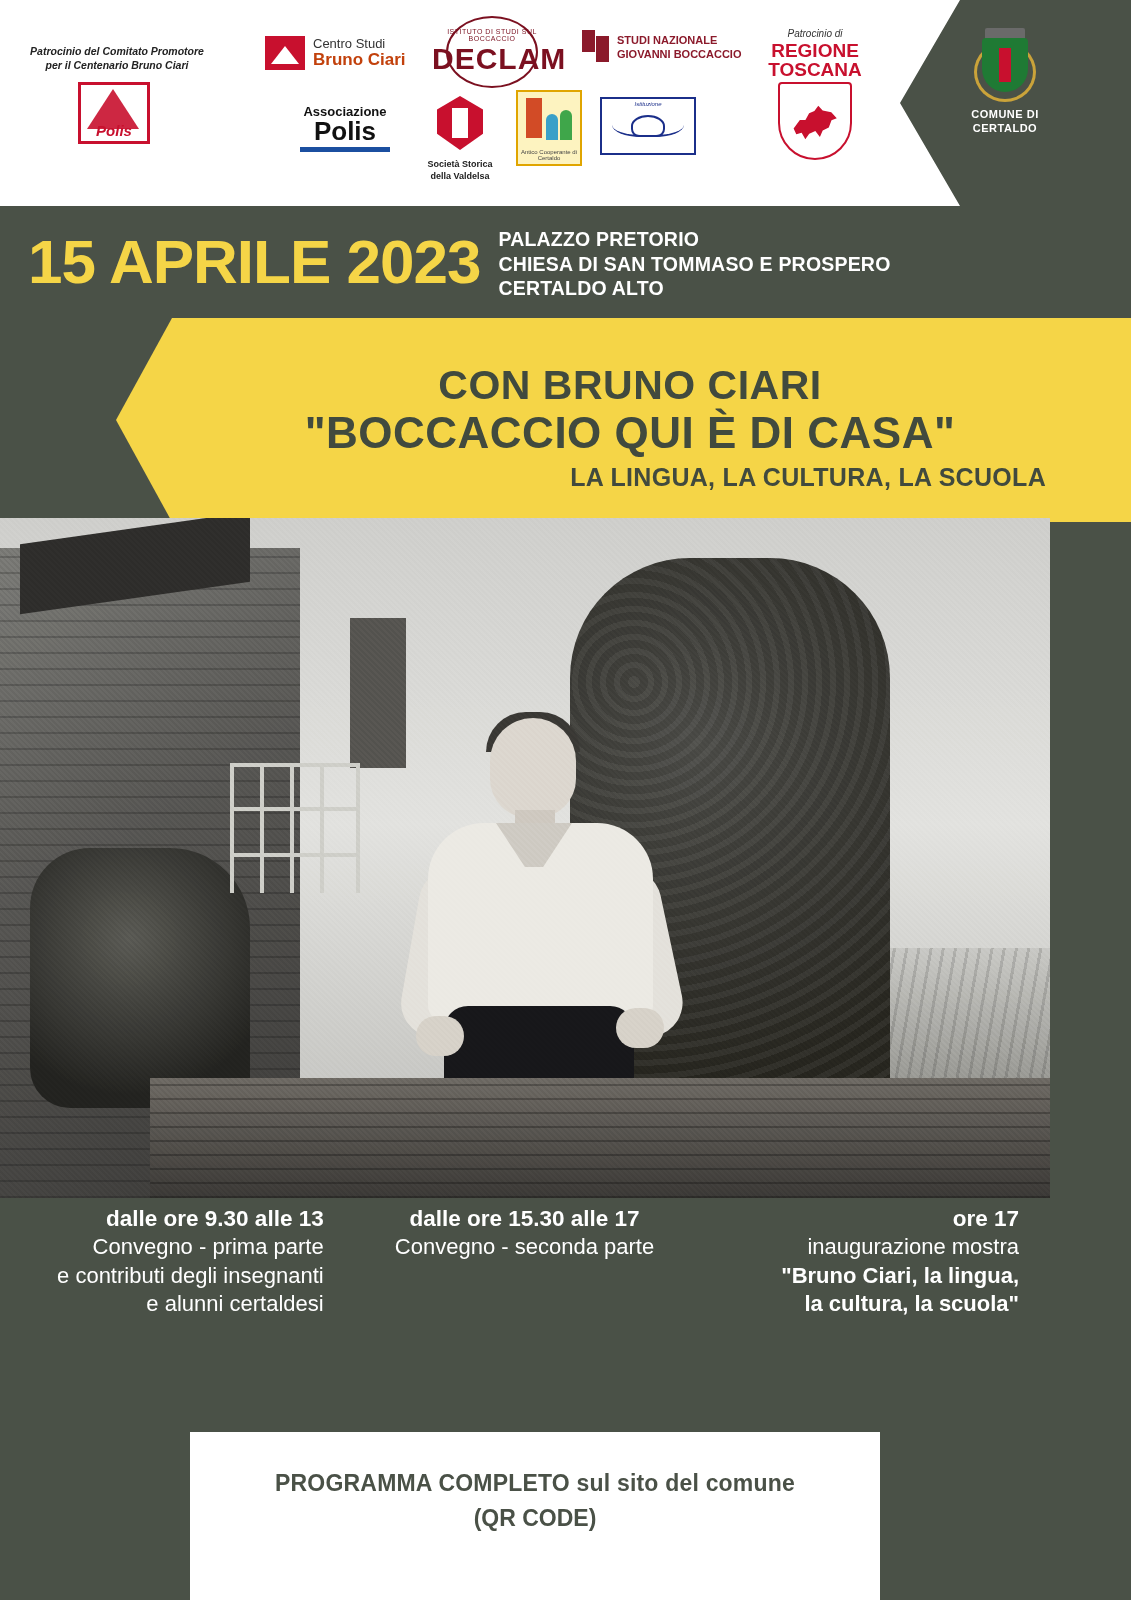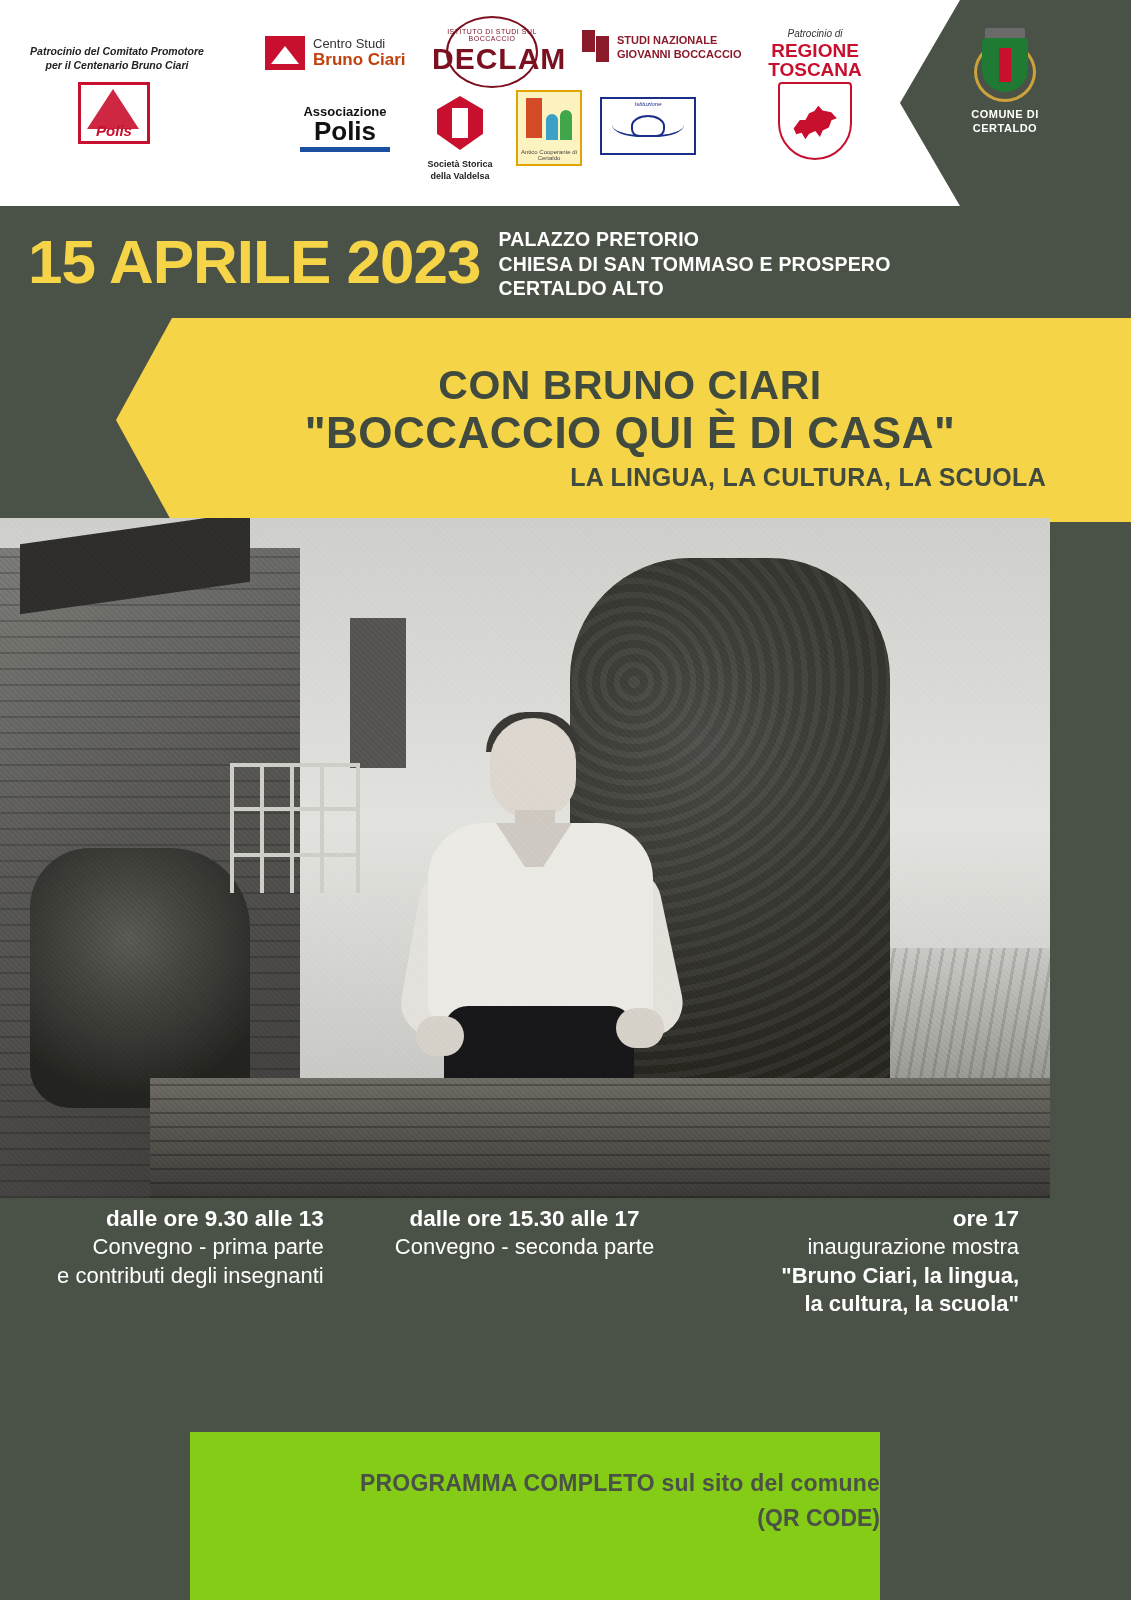--- a/index.html
+++ b/index.html
@@ -280,21 +280,21 @@
   .col.c1{ text-align:right; padding-right:30px; }
   .col.c2{ text-align:center; }
   .col.c3{ text-align:right; padding-right:112px; }
   .col .hd{ font-size:22.5px; font-weight:800; line-height:1.25; }
   .col .bd{ font-size:22px; font-weight:400; line-height:1.3; }
   .col .bd.b{ font-weight:700; }
 
   
   .bottom-card{
     position:absolute; left:190px; top:1432px; width:690px; height:168px;
-    background:#84cc16; text-align:right;
+    background:#ffffff; text-align:center;
   }
   .bc-l1{ padding-top:38px; font-size:23px; font-weight:800; color:#4a5147; letter-spacing:.2px;}
   .bc-l2{ margin-top:8px; font-size:23px; font-weight:800; color:#4a5147;}
 </style>
 </head>
 <body>
 
 <div class="logo-band">
   <div class="band-bg-dark"></div>
   <div class="band-white"></div>
@@ -434,20 +434,21 @@
   </div>
   <div class="brick"></div>
   <div class="photo-grain"></div>
 </div>
 
 <div class="schedule">
   <div class="col c1">
     <div class="hd">dalle  ore 9.30 alle 13</div>
     <div class="bd">Convegno - prima parte</div>
     <div class="bd">e contributi degli insegnanti</div>
+    <div class="bd">e alunni certaldesi</div>
   </div>
   <div class="col c2">
     <div class="hd">dalle  ore 15.30 alle 17</div>
     <div class="bd">Convegno - seconda parte</div>
   </div>
   <div class="col c3">
     <div class="hd">ore 17</div>
     <div class="bd">inaugurazione mostra</div>
     <div class="bd b">"Bruno Ciari, la lingua,</div>
     <div class="bd b">la cultura, la scuola"</div>

